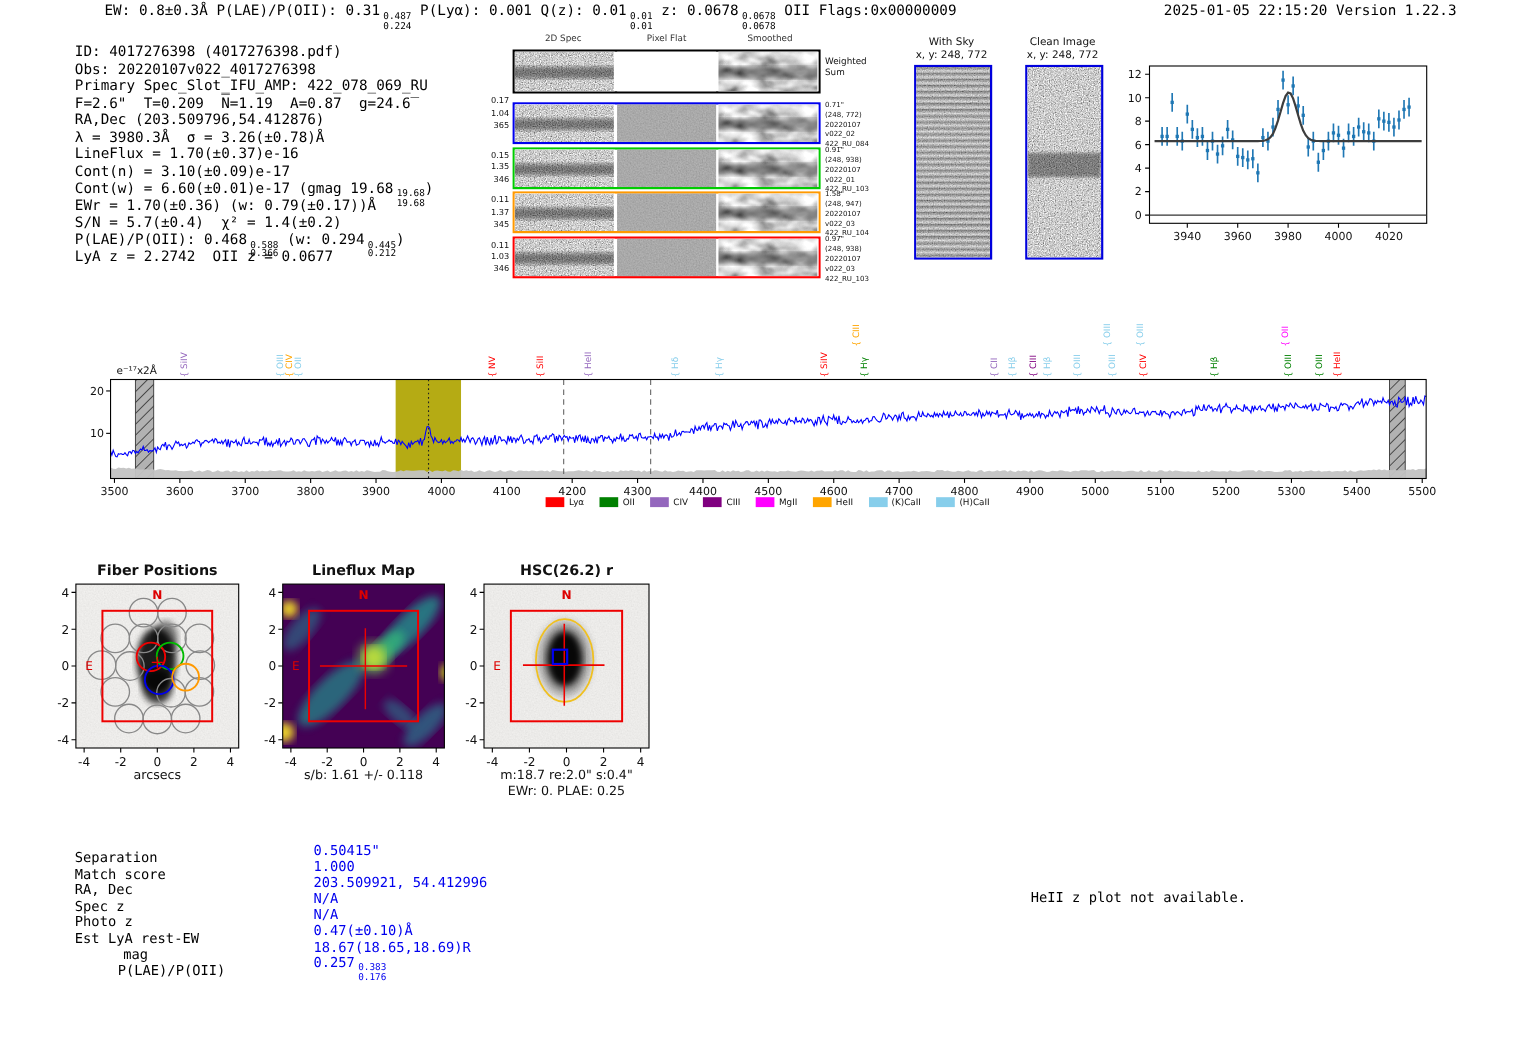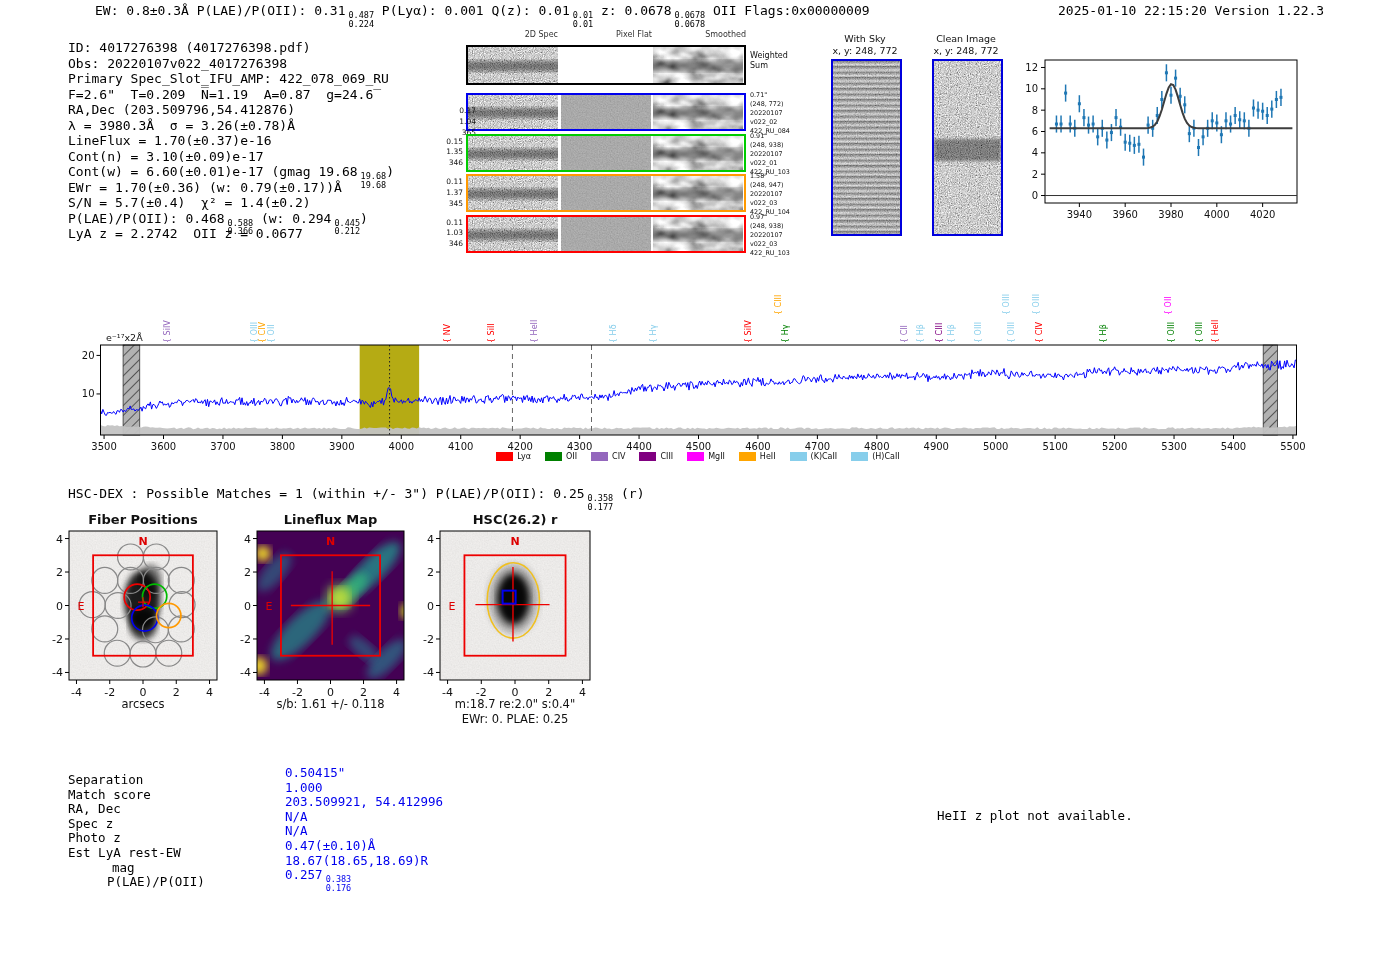--- a/index.html
+++ b/index.html
@@ -6,21 +6,21 @@
   .page{position:relative;width:1400px;height:953px;background:#fff;color:#000;
         font-family:"DejaVu Sans",sans-serif;overflow:hidden;}
   .abs{position:absolute;}
   .mono{font-family:"DejaVu Sans Mono",monospace;}
   .hdr-left{left:95px;top:3px;font-size:13px;white-space:nowrap;}
   .hdr-right{left:1058px;top:3px;font-size:13px;white-space:nowrap;}
   .info{left:68px;top:40px;font-size:13px;line-height:15.5px;white-space:pre;}
   .info .line{height:15.5px;}
   .frac{display:inline-flex;flex-direction:column;font-size:8.5px;line-height:1.02;
         vertical-align:-3px;margin-left:3px;text-align:left;}
-  .colhdr{font-size:8px;color:#333;text-align:right;width:92px;}
+  .colhdr{font-size:8px;color:#333;text-align:center;width:92px;}
   .row2d{display:flex;gap:2px;background:#fff;box-sizing:border-box;}
   .cell2d{flex:1;overflow:hidden;position:relative;background:#fff;}
   .cell2d svg{display:block;}
   .lbl-left{font-size:7.5px;line-height:1.45;text-align:right;width:24px;color:#111;}
   .lbl-right{font-size:6.4px;line-height:1.42;color:#111;white-space:pre;}
   .wsum{font-size:8px;line-height:1.25;color:#111;}
   .cut-title{font-size:9.5px;text-align:center;width:100px;line-height:1.3;color:#111;}
   .stripes{position:absolute;inset:0;
      background:repeating-linear-gradient(180deg,#3a3a3a 0px,#8a8a8a 2px,#d8d8d8 3.5px,#777 5.5px);}
   .darkband{position:absolute;left:0;right:0;top:45%;height:13%;background:rgba(0,0,0,.38);filter:blur(1.5px);}
@@ -93,21 +93,21 @@
   <div class="abs mono hdr-left">EW: 0.8±0.3Å  P(LAE)/P(OII): 0.31<span class="frac">
         <span>0.487</span>
         <span>0.224</span>
       </span>  P(Lyα): 0.001  Q(z): 0.01<span class="frac">
         <span>0.01</span>
         <span>0.01</span>
       </span>  z: 0.0678<span class="frac">
         <span>0.0678</span>
         <span>0.0678</span>
       </span> OII  Flags:0x00000009</div>
-  <div class="abs mono hdr-right">2025-01-10 22:15:20  Version 1.22.3</div>
+  <div class="abs mono hdr-right">2025-01-05 22:15:20  Version 1.22.3</div>
 
   <div class="abs mono info" id="info-block"><div class="line">ID: 4017276398 (4017276398.pdf)</div><div class="line">Obs: 20220107v022_4017276398</div><div class="line">Primary Spec_Slot_IFU_AMP: 422_078_069_RU</div><div class="line">F=2.6"  T=0.209  N̅=1.19  A=0.87  g=24.6̅</div><div class="line">RA,Dec (203.509796,54.412876)</div><div class="line">λ = 3980.3Å  σ = 3.26(±0.78)Å</div><div class="line">LineFlux = 1.70(±0.37)e-16</div><div class="line">Cont(n) = 3.10(±0.09)e-17</div><div class="line">Cont(w) = 6.60(±0.01)e-17 (gmag 19.68<span class="frac"><span>19.68</span><span>19.68</span></span>)</div><div class="line">EWr = 1.70(±0.36) (w: 0.79(±0.17))Å</div><div class="line">S/N = 5.7(±0.4)  χ² = 1.4(±0.2)</div><div class="line">P(LAE)/P(OII): 0.468<span class="frac"><span>0.588</span><span>0.366</span></span> (w: 0.294<span class="frac"><span>0.445</span><span>0.212</span></span>)</div><div class="line">LyA z = 2.2742  OII z = 0.0677</div></div>
 
   <div class="abs colhdr" style="left:466px;top:30px;">2D Spec</div>
   <div class="abs colhdr" style="left:560px;top:30px;">Pixel Flat</div>
   <div class="abs colhdr" style="left:654px;top:30px;">Smoothed</div>
 
   <div id="spec2d-rows"></div>
   <div class="abs wsum" style="left:750px;top:51px;" id="wsum-label">
       <div>Weighted</div>
@@ -371,24 +371,20 @@
         <span class="sw" style="background: rgb(255, 165, 0);"></span>
         <span class="lt">HeII</span>
       </span><span class="item">
         <span class="sw" style="background: rgb(135, 206, 235);"></span>
         <span class="lt">(K)CaII</span>
       </span><span class="item">
         <span class="sw" style="background: rgb(135, 206, 235);"></span>
         <span class="lt">(H)CaII</span>
       </span></div>
 
-  <div class="abs mono hsc-line">HSC-DEX : Possible Matches = 1 (within +/- 3")  P(LAE)/P(OII): 0.25<span class="frac">
-        <span>0.358</span>
-        <span>0.177</span>
-      </span> (r)</div>
 
   <div class="abs panel-title" style="left:69px;top:512px;width:148px;">Fiber Positions</div>
   <div class="abs panel-title" style="left:257px;top:512px;width:147px;">Lineflux Map</div>
   <div class="abs panel-title" style="left:440px;top:512px;width:150px;">HSC(26.2) r</div>
 
   <svg class="abs" id="fiber-svg" style="left:39px;top:523px;" width="190" height="180">
       <defs>
         <clipPath id="clipFib">
           <rect x="30" y="8" width="148" height="149"></rect>
         </clipPath>
@@ -589,21 +585,21 @@
           <rect width="90" height="34" filter="url(#fFine)"></rect>
         </svg>
       </div>
       <div class="cell2d">
         <svg width="90" height="34">
           <rect width="90" height="34" filter="url(#fSmooth)"></rect>
           <rect x="-4" y="12.92" width="98" height="10.2" fill="#000" opacity="0.42" filter="url(#fBlur2)"></rect>
         </svg>
       </div>
     </div>
-    <div class="abs lbl-left" style="left: 439px; top: 106px; margin-left: 13px;">
+    <div class="abs lbl-left" style="left: 439px; top: 87px;">
       <div>0.17</div>
       <div>1.04</div>
       <div>365</div>
     </div>
     <div class="abs lbl-right" style="left: 750px; top: 91px;"><div>0.71"</div><div>(248, 772)</div><div>20220107</div><div>v022_02</div><div>422_RU_084</div></div>
     <div class="abs row2d" style="left: 466px; top: 133.5px; width: 280px; height: 38px; border: 2px solid rgb(0, 204, 0);">
       <div class="cell2d">
         <svg width="90" height="34">
           <rect width="90" height="34" filter="url(#fNoise)"></rect>
           <rect x="-4" y="12.92" width="98" height="10.2" fill="#000" opacity="0.42" filter="url(#fBlur2)"></rect>

